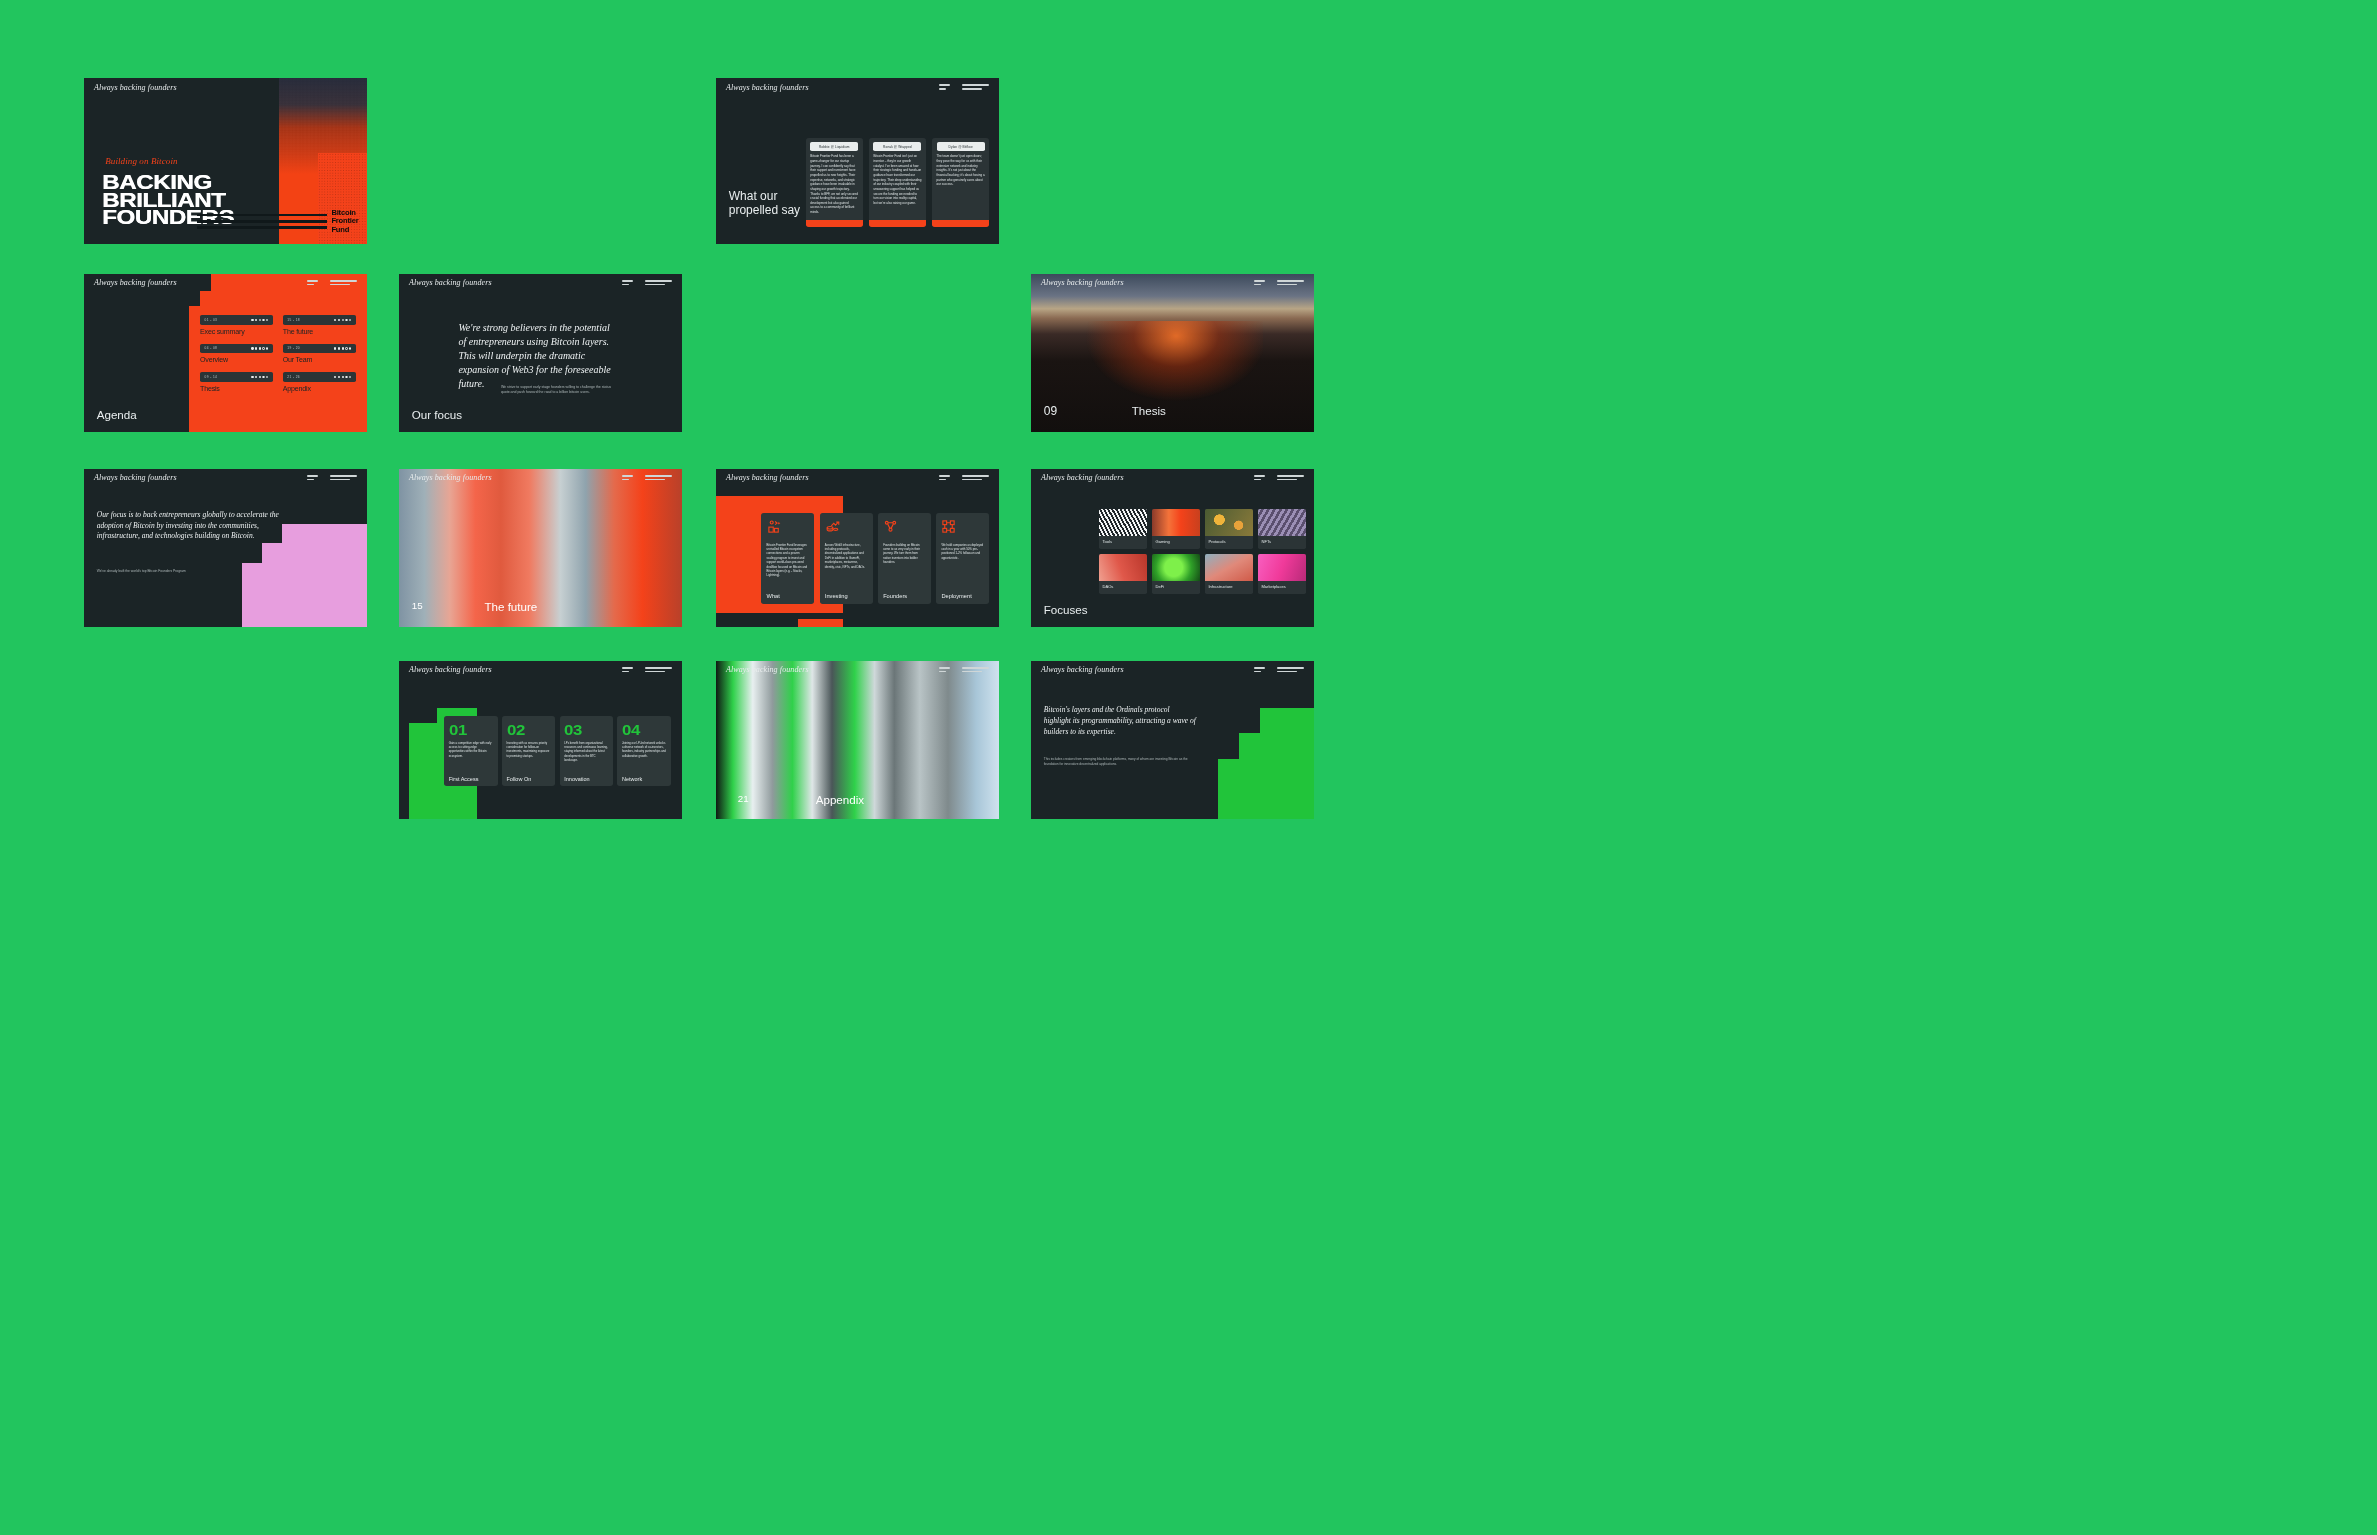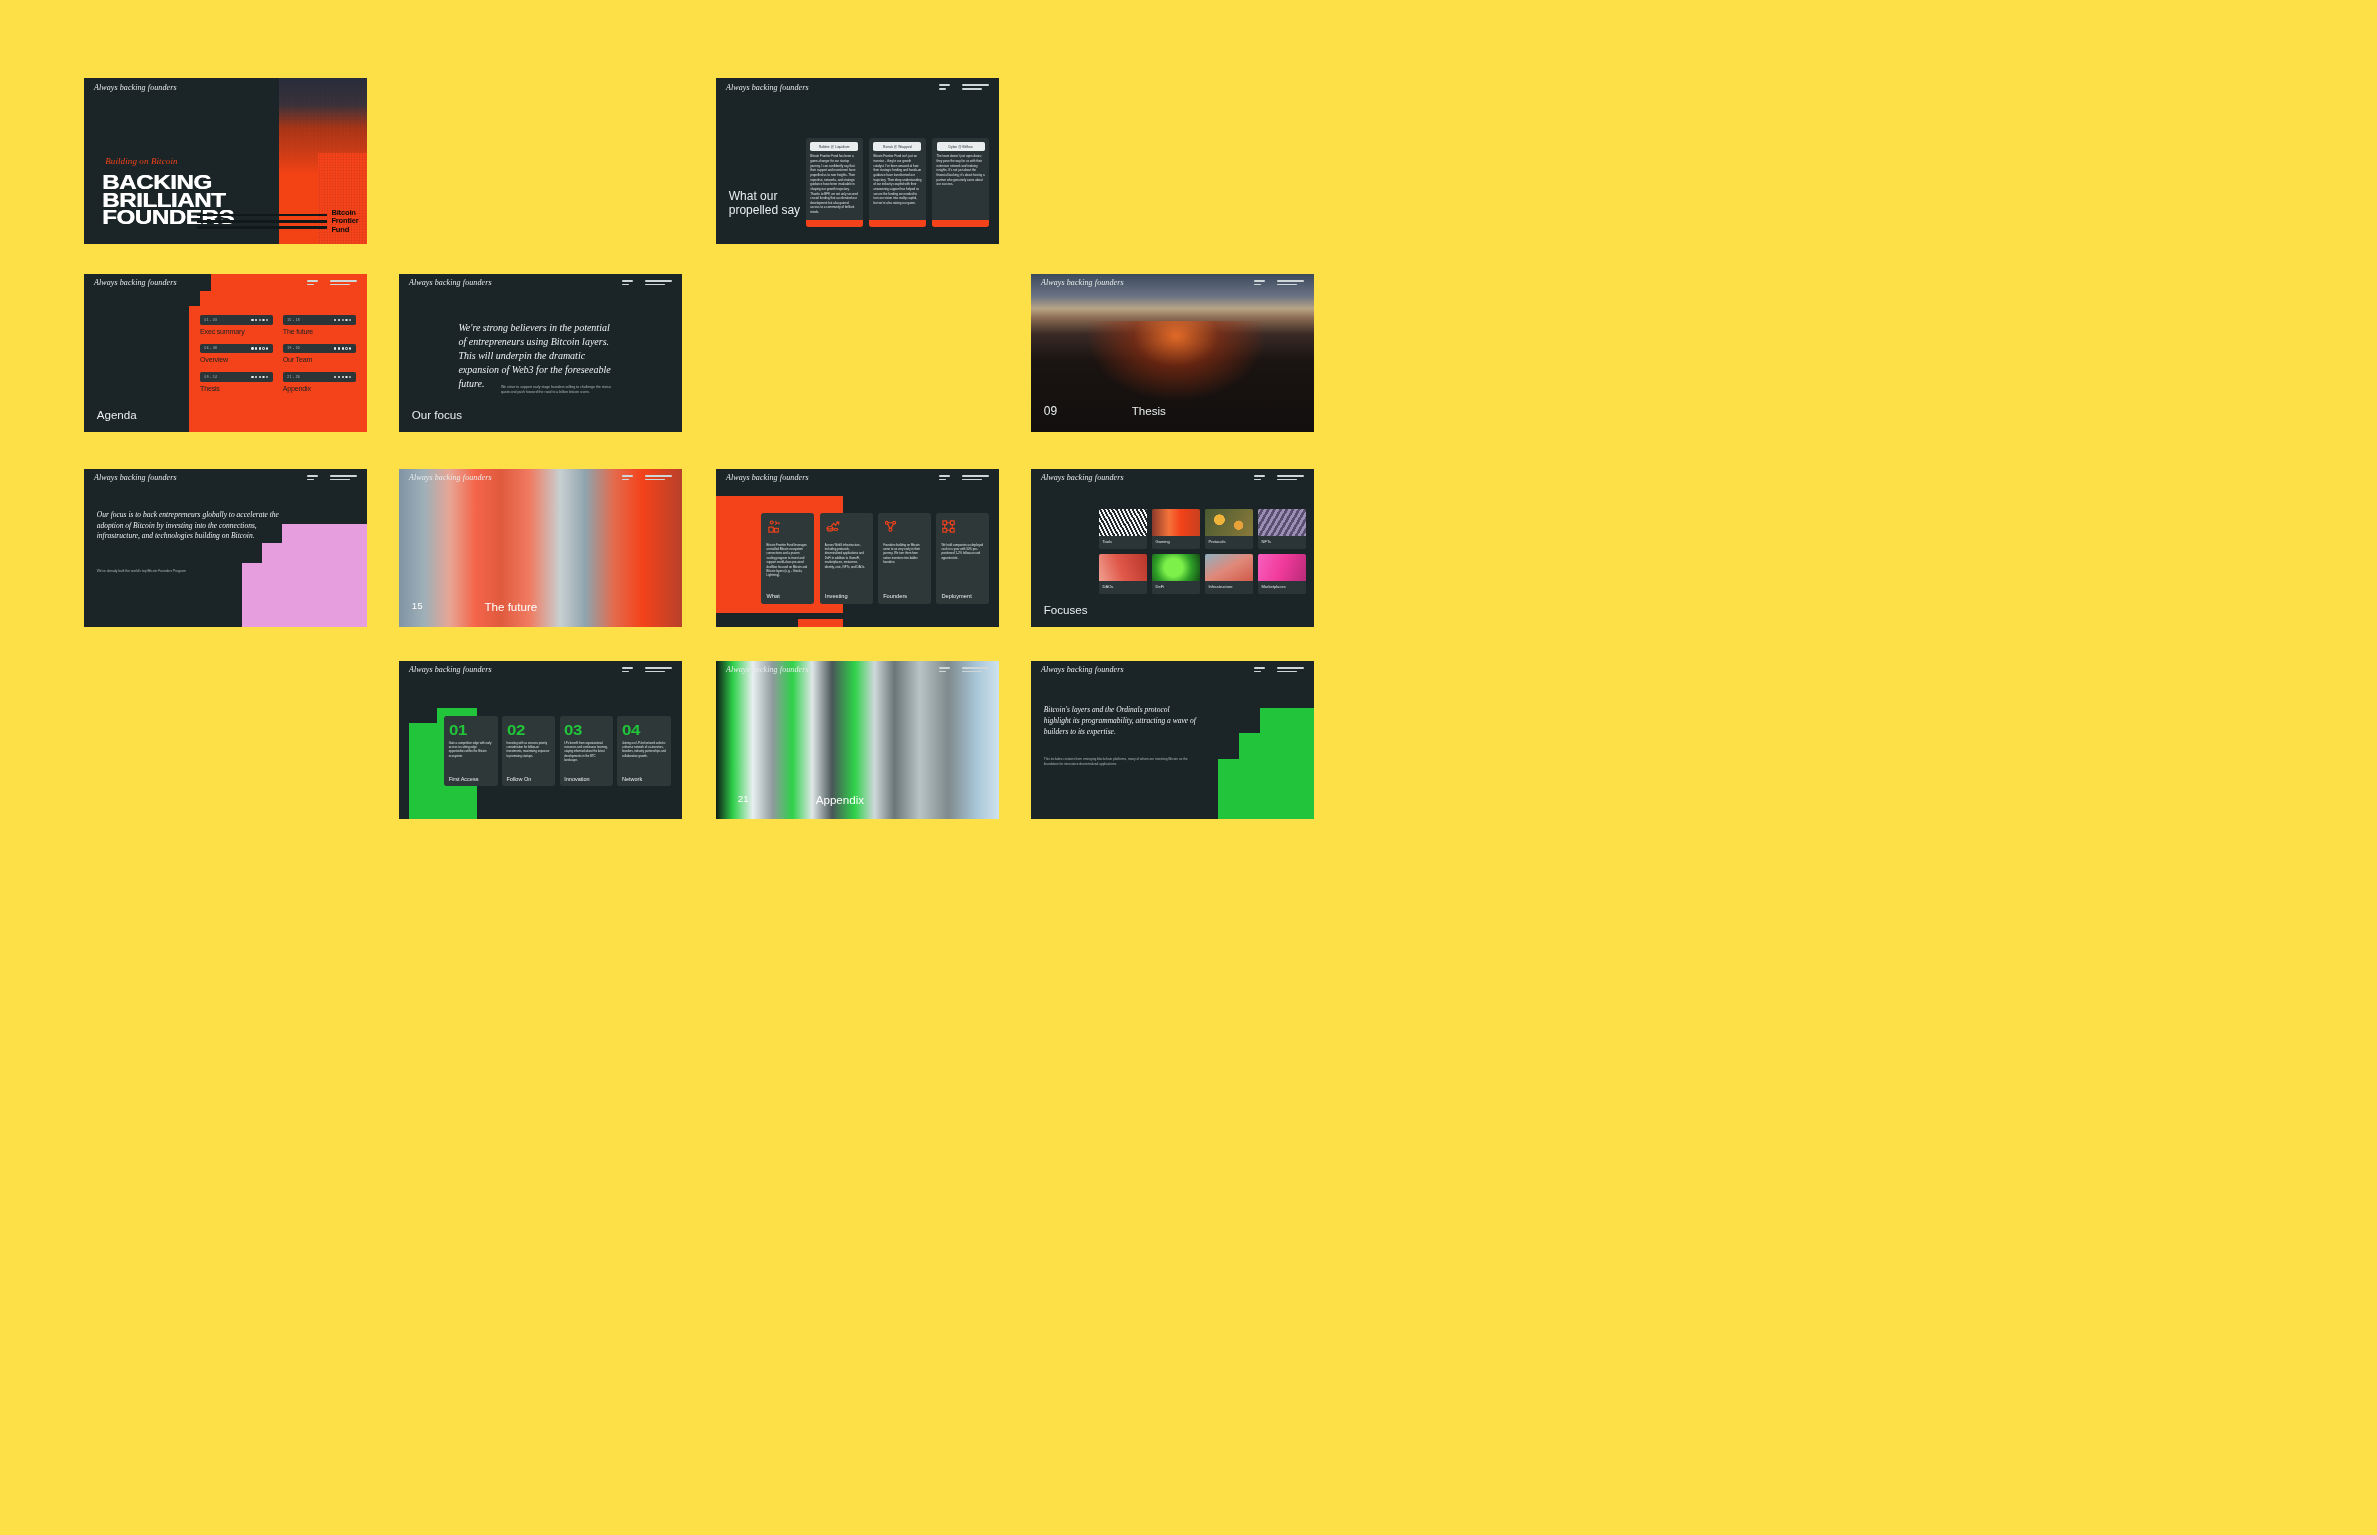--- a/index.html
+++ b/index.html
@@ -3,21 +3,21 @@
 <meta charset="utf-8">
 <title>Bitcoin Frontier Fund — Deck Overview</title>
 <style>
   * { box-sizing: border-box; margin: 0; padding: 0; }
   html, body {
     width: 2377px; height: 1535px;
     background: #000000;
     font-family: "Liberation Sans", sans-serif;
     overflow: hidden;
   }
-  .board { position: relative; width: 2377px; height: 1535px; background:#fde047; }
+  .board { position: relative; width: 2377px; height: 1535px; background:#22c55e; }
 
   
   .slide {
     position: absolute;
     background: #1b2426;
     overflow: hidden;
   }
 
   
   .sl-head {
@@ -449,21 +449,21 @@
         <div class="hm-a">
             <div class="hm-line"></div>
             <div class="hm-line"></div>
           </div>
         <div class="hm-b">
             <div class="hm-line"></div>
             <div class="hm-line"></div>
           </div>
       </div>
     </div>
-    <div class="lead">Our focus is to back entrepreneurs globally to accelerate the adoption of Bitcoin by investing into the connections, infrastructure, and technologies building on Bitcoin.</div>
+    <div class="lead">Our focus is to back entrepreneurs globally to accelerate the adoption of Bitcoin by investing into the communities, infrastructure, and technologies building on Bitcoin.</div>
     <div class="sub">We've already built the world's top Bitcoin Founders Program</div>
     <div class="pink">
       <i style="left:32%;top:0;width:68%;height:18%;"></i>
       <i style="left:16%;top:18%;width:84%;height:20%;"></i>
       <i style="left:0;top:38%;width:100%;height:62%;"></i>
     </div>
   </div>
 
   <div class="slide" id="s7">
     <div class="photo"></div>

